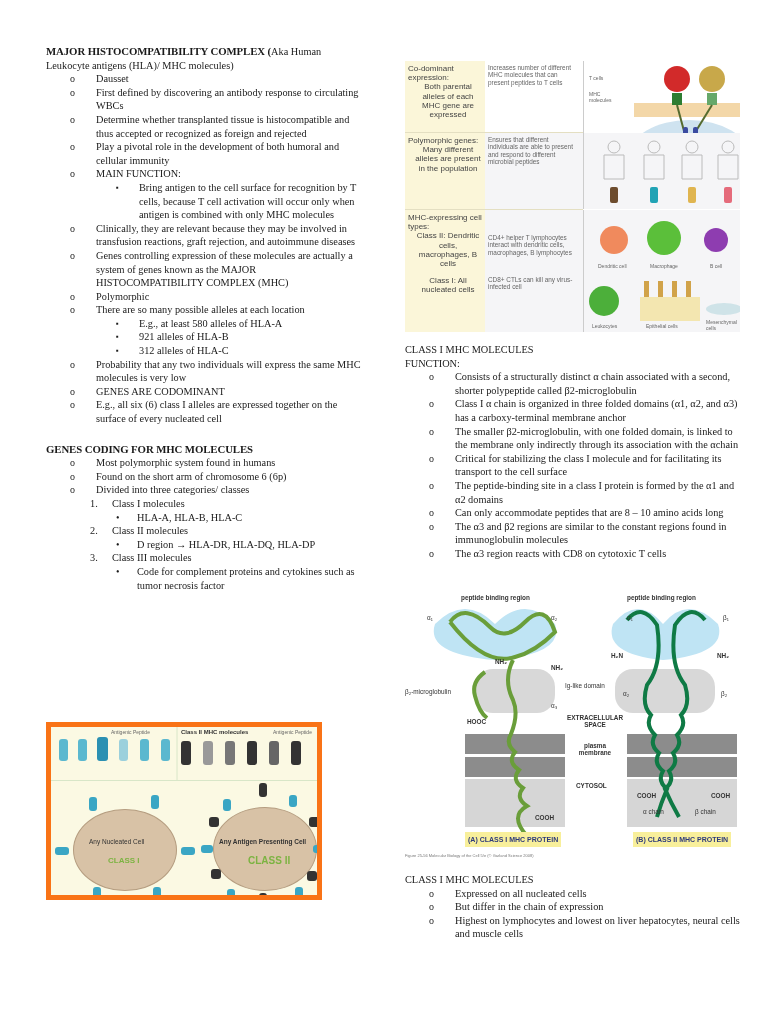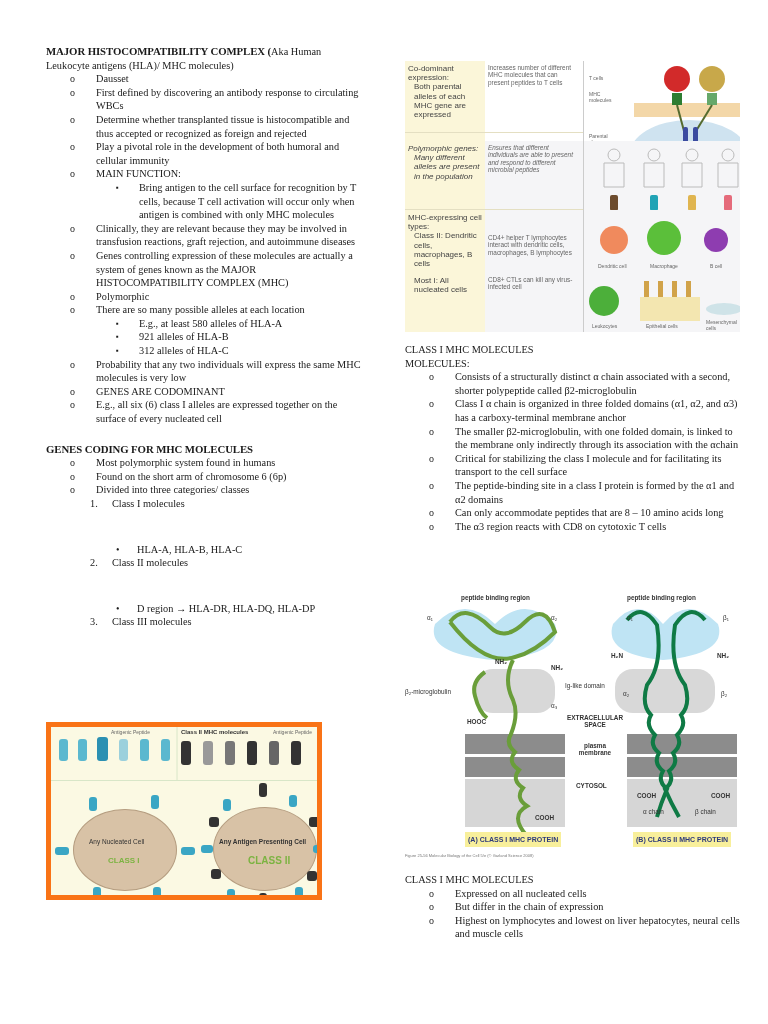--- a/index.html
+++ b/index.html
@@ -15,30 +15,30 @@
   ul.lvl1 { list-style: none; margin-left: 24px; }
   ul.lvl1 > li { position: relative; padding-left: 26px; }
   ul.lvl1 > li::before { content: "o"; position: absolute; left: 0; top: 0; font-size: 10px; }
   ul.lvl2 { list-style: none; margin-left: 45px; }
   ul.lvl2 > li { position: relative; padding-left: 23px; }
   ul.lvl2 > li::before { content: "\25AA"; position: absolute; left: 0; top: 0; font-size: 8px; }
   ol.lvl2n { list-style: none; margin-left: 20px; }
   ol.lvl2n > li { position: relative; padding-left: 22px; }
   ol.lvl2n > li > .num { position: absolute; left: 0; top: 0; }
   ul.lvl3 { list-style: none; margin-left: 2px; }
-  ul.lvl3 > li { position: relative; padding-left: 23px; margin-top: 32px; }
+  ul.lvl3 > li { position: relative; padding-left: 23px; }
   ul.lvl3 > li::before { content: "\2022"; position: absolute; left: 2px; top: 0; font-size: 10px; }
   .gap { height: 17px; }
 
   
   .fig { position: absolute; overflow: hidden; }
   #fig-table { left: 405px; top: 44px; width: 335px; height: 288px; background: #fff; }
   .ftab-row { position: absolute; left: 0; width: 335px; }
   .ftab-c1 { position: absolute; left: 0; width: 80px; height: 100%; background: #fbf6d9; padding: 3px 3px; font-family: "Liberation Sans", sans-serif; font-size: 8px; line-height: 9.2px; color: #444; }
-  .ftab-c1 .sub { padding-left: 6px; display: block; }
+  .ftab-c1 .sub { padding-left: 6px; display: block; text-align: center; }
   .ftab-c2 { position: absolute; left: 80px; width: 98px; height: 100%; padding: 3px 3px; font-family: "Liberation Sans", sans-serif; font-size: 6.4px; line-height: 7.3px; color: #666; }
   .ftab-c3 { position: absolute; left: 178px; width: 157px; height: 100%; border-left: 1px solid #ccc; }
   .row-divider { position: absolute; left: 0; width: 178px; height: 1px; background: #e4dfc2; }
 
   .label-tiny { position: absolute; font-family: "Liberation Sans", sans-serif; font-size: 5px; color: #666; line-height: 6px; }
   .cell-circle { position: absolute; border-radius: 50%; }
 
   #fig-cells { left: 46px; top: 722px; width: 276px; height: 178px; background: #fbf9e3; border: 5px solid #f97316; }
   #fig-mhc { left: 405px; top: 592px; width: 335px; height: 255px; background: #fff; }
 
@@ -101,20 +101,21 @@
       <span class="num">2.</span>
       <span>Class II molecules</span>
       <ul class="lvl3">
         <li>D region → HLA-DR, HLA-DQ, HLA-DP</li>
       </ul>
     </li>
     <li>
       <span class="num">3.</span>
       <span>Class III molecules</span>
       <ul class="lvl3">
+        <li>Code for complement proteins and cytokines such as tumor necrosis factor</li>
       </ul>
     </li>
   </ol>
 </div>
 
 <div id="fig-cells" class="fig">
 
   <div style="position:absolute;left:0;top:0;width:276px;height:54px;border-bottom:1px solid #d8e6c8;">
     <svg width="276" height="54">
       <g fill="#5bb8cf">
@@ -192,21 +193,21 @@
           <line x1="128" y1="44" x2="112" y2="70" stroke="#556b2f" stroke-width="2"></line>
         <rect x="99" y="66" width="5" height="20" rx="2" fill="#3b4ba0"></rect>
           <rect x="109" y="66" width="5" height="20" rx="2" fill="#3b4ba0"></rect>
       </svg>
       <span class="label-tiny" style="left:5px;top:14px;">T cells</span>
       <span class="label-tiny" style="left:5px;top:30px;width:34px;">MHC molecules</span>
       <span class="label-tiny" style="left:5px;top:72px;width:40px;">Parental chromosomes</span>
     </div>
   </div>
   <div class="row-divider" style="top:88px;"></div>
-  <div class="ftab-row" style="top:97px;height:76px;font-style:italic;">
+  <div class="ftab-row" style="top:89px;height:76px;">
     <div class="ftab-c1">
       <span>Polymorphic genes:</span>
       <span class="sub">Many different alleles are present in the population</span>
     </div>
     <div class="ftab-c2" style="background:#f5f5f7;">Ensures that different individuals are able to present and respond to different microbial peptides</div>
     <div class="ftab-c3" style="background:#f5f5f7;">
       <svg width="157" height="76">
         <g fill="none" stroke="#bbb" stroke-width="1">
           <circle cx="30" cy="14" r="6"></circle>
             <path d="M20 22 h20 v24 h-20z"></path>
@@ -237,21 +238,21 @@
           <circle cx="80" cy="28" r="17" fill="#5bbf3a"></circle>
           <circle cx="132" cy="30" r="12" fill="#8e3db0"></circle>
       </svg>
       <span class="label-tiny" style="left:14px;top:53px;">Dendritic cell</span>
       <span class="label-tiny" style="left:66px;top:53px;">Macrophage</span>
       <span class="label-tiny" style="left:126px;top:53px;">B cell</span>
     </div>
   </div>
   <div class="ftab-row" style="top:229px;height:59px;">
     <div class="ftab-c1">
-      <span class="sub">Most I: All nucleated cells</span>
+      <span class="sub">Class I: All nucleated cells</span>
     </div>
     <div class="ftab-c2" style="background:#f5f5f7;">CD8+ CTLs can kill any virus-infected cell</div>
     <div class="ftab-c3" style="background:#f5f5f7;">
       <svg width="157" height="59">
         <circle cx="20" cy="28" r="15" fill="#4caf3a"></circle>
         <rect x="56" y="24" width="60" height="24" fill="#f3e6b0"></rect>
         <g fill="#d1a34a">
             <rect x="60" y="8" width="5" height="16"></rect>
             <rect x="74" y="8" width="5" height="16"></rect>
             <rect x="88" y="8" width="5" height="16"></rect>
@@ -261,28 +262,29 @@
       </svg>
       <span class="label-tiny" style="left:8px;top:50px;">Leukocytes</span>
       <span class="label-tiny" style="left:62px;top:50px;">Epithelial cells</span>
       <span class="label-tiny" style="left:122px;top:46px;width:34px;">Mesenchymal cells</span>
     </div>
   </div>
 </div>
 
 <div id="right-col" class="col">
   <div>CLASS I MHC MOLECULES</div>
-  <div>MOLECULES:</div>
+  <div>FUNCTION:</div>
   <ul class="lvl1">
     <li>Consists of a structurally distinct α chain associated with a second, shorter polypeptide called β2-microglobulin</li>
     <li>Class I α chain is organized in three folded domains (α1, α2, and α3) has a carboxy-terminal membrane anchor</li>
     <li>The smaller β2-microglobulin, with one folded domain, is linked to the membrane only indirectly through its association with the αchain</li>
     <li>Critical for stabilizing the class I molecule and for facilitating its transport to the cell surface</li>
     <li>The peptide-binding site in a class I protein is formed by the α1 and α2 domains</li>
     <li>Can only accommodate peptides that are 8 – 10 amino acids long</li>
+    <li>The α3 and β2 regions are similar to the constant regions found in immunoglobulin molecules</li>
     <li>The α3 region reacts with CD8 on cytotoxic T cells</li>
   </ul>
 </div>
 
 <div id="fig-mhc" class="fig">
   <svg width="335" height="255">
 
     <path d="M30 32 q30 -30 60 0 q30 -30 60 0 q10 30 -60 36 q-70 -6 -60 -36z" fill="#bfe4f4"></path>
     <rect x="70" y="77" width="80" height="44" rx="18" fill="#d8d8d8"></rect>
     <rect x="60" y="142" width="100" height="20" fill="#8c8c8c"></rect>

